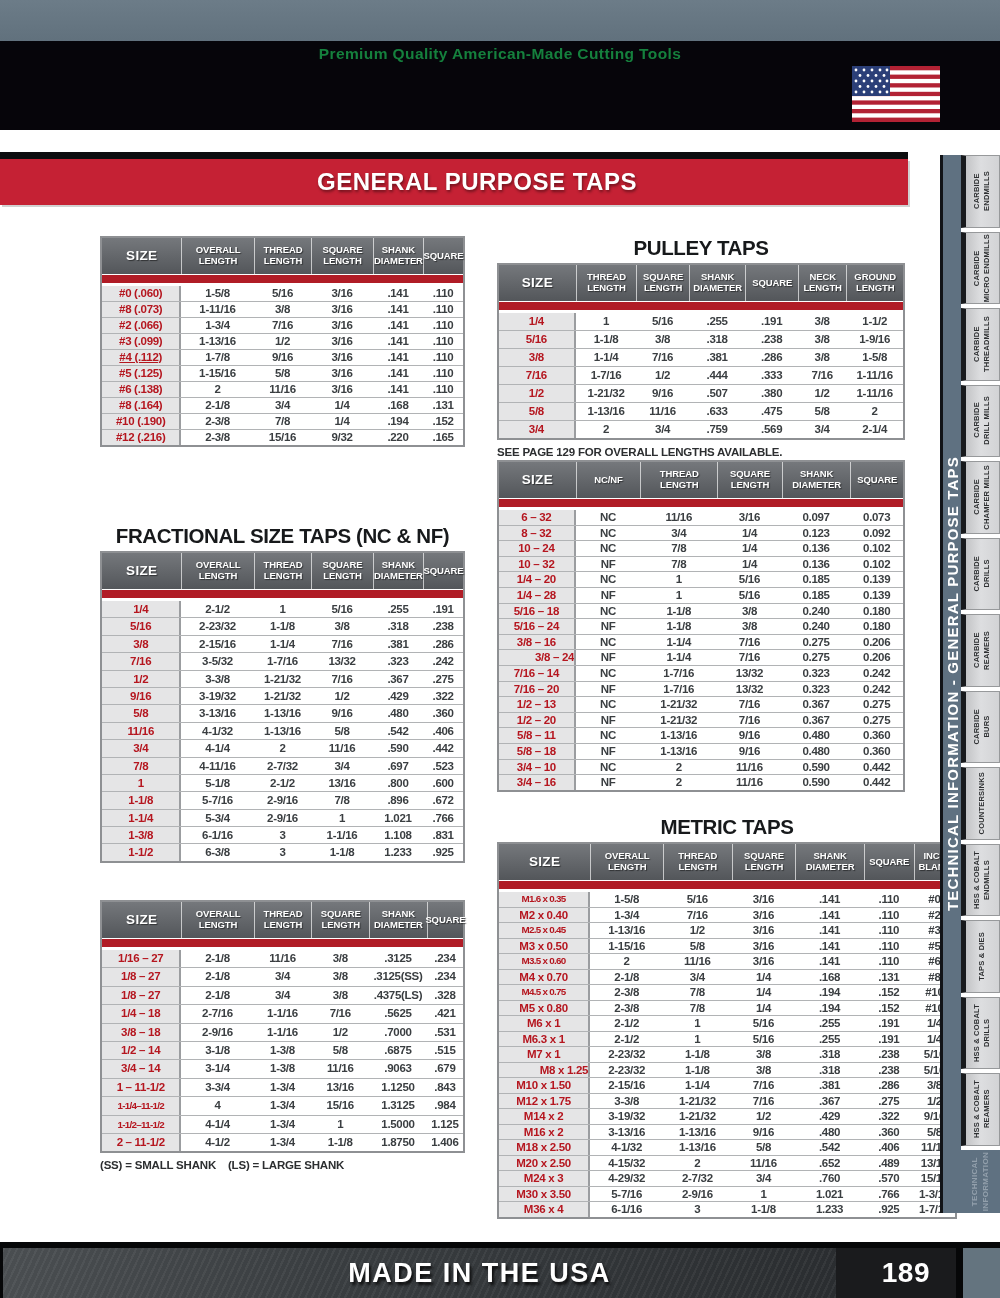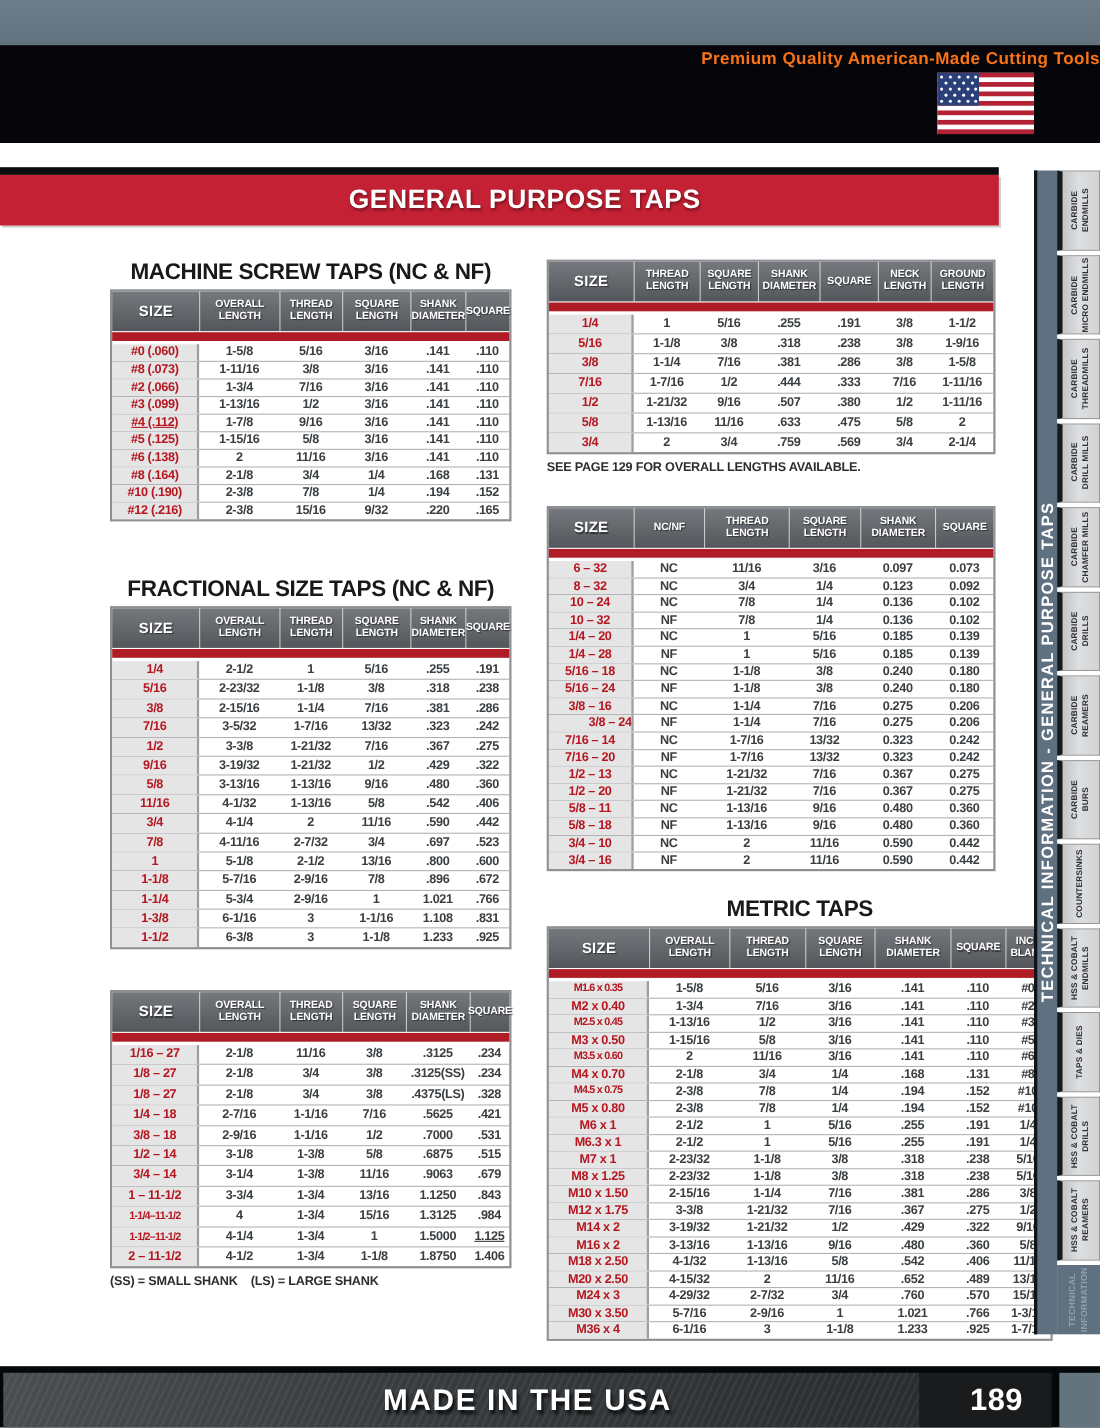--- a/index.html
+++ b/index.html
@@ -2,21 +2,21 @@
 <html><head>
 <meta charset="utf-8">
 <style>
   html,body{margin:0;padding:0;background:#fff;}
   .page{position:relative;width:1000px;height:1298px;background:#fff;overflow:hidden;
         font-family:"Liberation Sans","DejaVu Sans",sans-serif;}
   
   .topbar{position:absolute;left:0;top:0;width:100%;height:41px;
           background:linear-gradient(#6c7c88,#61717d);}
   .hdr{position:absolute;left:0;top:41px;width:100%;height:89px;background:#06050a;}
-  .tagline{position:absolute;left:0;top:4px;width:100%;text-align:right;color:#f97316;
+  .tagline{position:absolute;left:0;top:4px;width:100%;text-align:center;color:#15803d;
            font-size:15.5px;font-weight:bold;letter-spacing:.4px;}
   .techband{position:absolute;left:0;top:25px;width:852px;height:58px;
             background:linear-gradient(105deg,#474b4e 0%,#3a3e41 35%,#2c2f32 75%,#242628 100%);}
   .techband:before{content:"";position:absolute;inset:0;
             background:repeating-linear-gradient(115deg,rgba(255,255,255,.045) 0 2px,transparent 2px 6px);}
   .techtitle{position:relative;width:100%;text-align:center;line-height:58px;color:#fff;
              font-size:31px;font-weight:bold;letter-spacing:.5px;
              text-shadow:2px 3px 4px rgba(0,0,0,.85);}
   .flag{position:absolute;right:60px;top:25px;width:88px;height:56px;}
   
@@ -127,21 +127,20 @@
       </g>
     </svg>
   </div>
 
   <div class="banner-line"></div>
   <div class="banner">
     <div class="banner-title">GENERAL PURPOSE TAPS</div>
   </div>
 
   <div class="tbl-block" style="left:100px;top:236px;width:365px;">
-    <div class="tbl-title">MACHINE SCREW TAPS (NC &amp; NF)</div>
     <div class="cat-table" style="--rh:15px;">
         <div class="thead">
           <div class="th" style="width: 22%;">
             <span>SIZE</span>
           </div>
           <div class="th" style="width: 20%;">
             <span>OVERALL</span>
             <span>LENGTH</span>
           </div>
           <div class="th" style="width: 16%;">
@@ -498,36 +497,37 @@
             <div class="td" style="width: 16%;">15/16</div>
             <div class="td" style="width: 16%;">1.3125</div>
             <div class="td" style="width: 10%;">.984</div>
           </div>
           <div class="tr">
             <div class="td size long" style="width: 22%;">1-1/2–11-1/2</div>
             <div class="td" style="width: 20%;">4-1/4</div>
             <div class="td" style="width: 16%;">1-3/4</div>
             <div class="td" style="width: 16%;">1</div>
             <div class="td" style="width: 16%;">1.5000</div>
-            <div class="td" style="width: 10%; text-decoration: underline;">1.125</div>
+            <div class="td" style="width: 10%;">1.125</div>
           </div>
           <div class="tr">
             <div class="td size" style="width: 22%;">2 – 11-1/2</div>
             <div class="td" style="width: 20%;">4-1/2</div>
             <div class="td" style="width: 16%;">1-3/4</div>
             <div class="td" style="width: 16%;">1-1/8</div>
             <div class="td" style="width: 16%;">1.8750</div>
             <div class="td" style="width: 10%;">1.406</div>
           </div>
         </div>
       </div>
     <div class="tbl-note">(SS) = SMALL SHANK    (LS) = LARGE SHANK</div>
   </div>
 
   <div class="tbl-block" style="left:497px;top:236px;width:408px;">
+    <div class="tbl-title">PULLEY TAPS</div>
     <div class="cat-table" style="--rh:17px;">
         <div class="thead">
           <div class="th" style="width: 19%;">
             <span>SIZE</span>
           </div>
           <div class="th" style="width: 15%;">
             <span>THREAD</span>
             <span>LENGTH</span>
           </div>
           <div class="th" style="width: 13%;">
@@ -921,21 +921,21 @@
           <div class="tr">
             <div class="td size" style="width: 20%;">M7 x 1</div>
             <div class="td" style="width: 16%;">2-23/32</div>
             <div class="td" style="width: 15%;">1-1/8</div>
             <div class="td" style="width: 14%;">3/8</div>
             <div class="td" style="width: 15%;">.318</div>
             <div class="td" style="width: 11%;">.238</div>
             <div class="td" style="width: 9%;">5/16</div>
           </div>
           <div class="tr">
-            <div class="td size" style="width: 20%;">M8 x 1.25</div>
+            <div class="td size" style="width: 20%; text-align: right;">M8 x 1.25</div>
             <div class="td" style="width: 16%;">2-23/32</div>
             <div class="td" style="width: 15%;">1-1/8</div>
             <div class="td" style="width: 14%;">3/8</div>
             <div class="td" style="width: 15%;">.318</div>
             <div class="td" style="width: 11%;">.238</div>
             <div class="td" style="width: 9%;">5/16</div>
           </div>
           <div class="tr">
             <div class="td size" style="width: 20%;">M10 x 1.50</div>
             <div class="td" style="width: 16%;">2-15/16</div>

